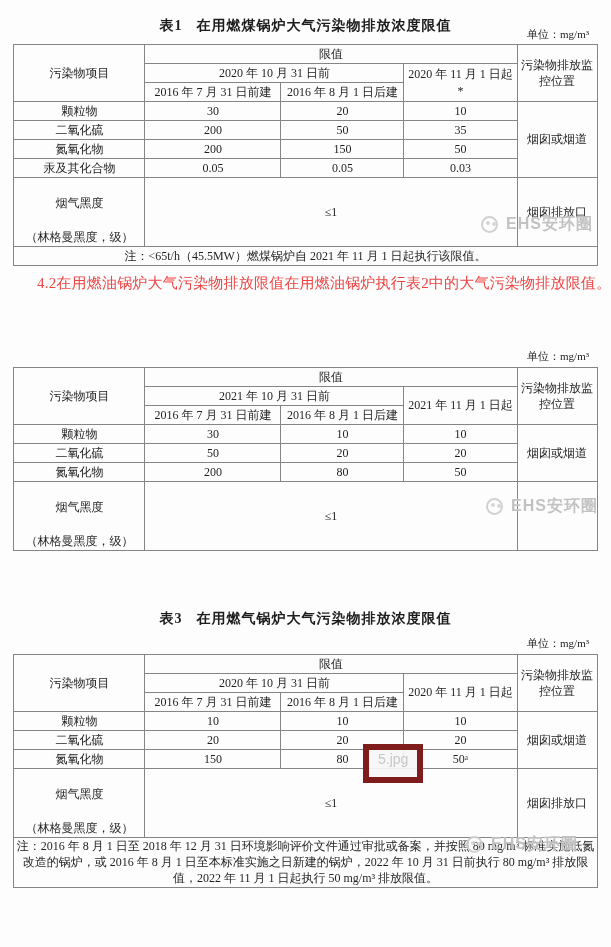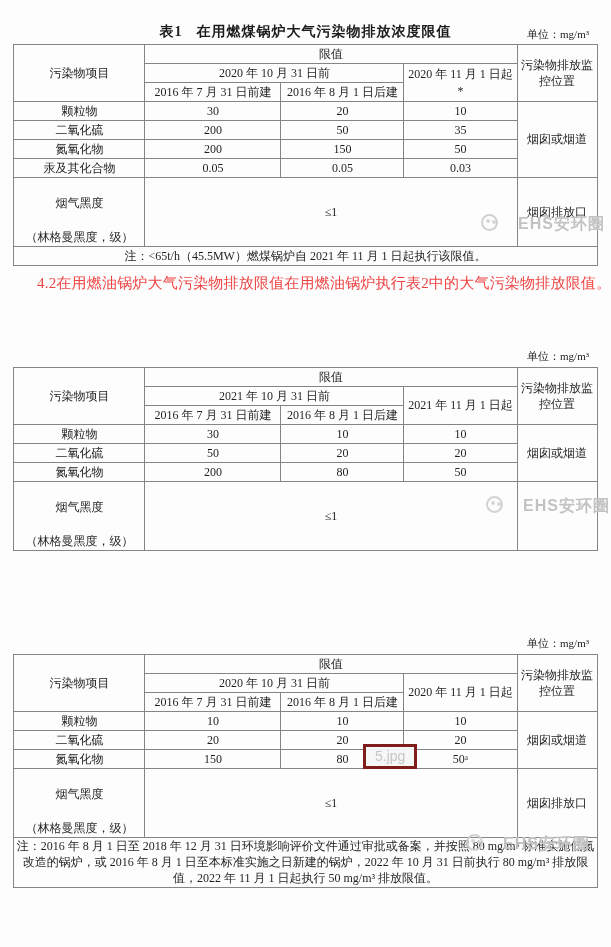--- a/index.html
+++ b/index.html
@@ -20,45 +20,45 @@
   }
   td.note-cell { text-align:left; font-size:11.5px; padding:2px 6px 3px 6px; line-height:1.55; }
   tr.smoke-row td { height:38px; }
   td.smoke-name div { line-height:1.5; font-size:12px;margin-top:16px; }
   tr.note3 td { height:47px; }
   .para {
     position:absolute; left:11px; width:607px; font-size:15px; color:#ef4444;
     line-height:1.75; text-indent:26px; letter-spacing:0.2px;
   }
   .watermark {
-    position:absolute; display:flex; align-items:flex-start; gap:20px;
+    position:absolute; display:flex; align-items:center; gap:8px;
     color:#bfbfbf; font-family:"Liberation Sans","DejaVu Sans",sans-serif;
     font-size:16px; font-weight:bold; letter-spacing:1px; white-space:nowrap;
     text-shadow:0 0 1px #ffffff; opacity:0.95; pointer-events:none;
   }
   .wm-logo {
     display:inline-block; width:17px; height:17px; border-radius:50%;
     border:2px solid #cfcfcf; position:relative; background:transparent;
   }
   .wm-logo::after {
     content:""; position:absolute; left:3px; top:3px; width:4px; height:4px;
     border-radius:50%; background:#d4d4d4; box-shadow:6px 1px 0 #d4d4d4;
   }
   .jpg-placeholder {
-    position:absolute; border:3px solid #7f1d1d; background:rgba(246,246,246,0.92);
+    position:absolute; border:6px solid #7f1d1d; background:rgba(246,246,246,0.92);
     color:#c7c7c7; font-family:"Liberation Sans","DejaVu Sans",sans-serif;
-    font-size:14px; padding:1px 9px 2px 9px; pointer-events:none;
+    font-size:14px; padding:1px 9px 10px 9px; pointer-events:none;
   }
 </style>
 </head>
 <body>
 
 <div class="page">
 
-  <div class="abs tbl-title" style="top:23px;">
+  <div class="abs tbl-title" style="top:17px;">
     <span>表1</span><span class="gap"></span><span>在用燃煤锅炉大气污染物排放浓度限值</span>
   </div>
   <div class="abs unit-label" style="top:27px;">单位：mg/m³</div>
 
   <div class="abs" style="top:44px;">
     <table class="limits">
       <colgroup>
           <col style="width:131px">
           <col style="width:136px">
           <col style="width:123px">
@@ -181,20 +181,23 @@
     </tbody>
       </table>
   </div>
 
   <div class="watermark" style="left:486px; top:496px;">
     <span class="wm-logo"></span>
     <span>EHS安环圈</span>
   </div>
 
 
+  <div class="abs tbl-title" style="top:610px;">
+    <span>表3</span><span class="gap"></span><span>在用燃气锅炉大气污染物排放浓度限值</span>
+  </div>
   <div class="abs unit-label" style="top:636px;">单位：mg/m³</div>
 
   <div class="abs" style="top:654px;">
     <table class="limits">
       <colgroup>
           <col style="width:131px">
           <col style="width:136px">
           <col style="width:123px">
           <col style="width:113px">
           <col style="width:80px">

